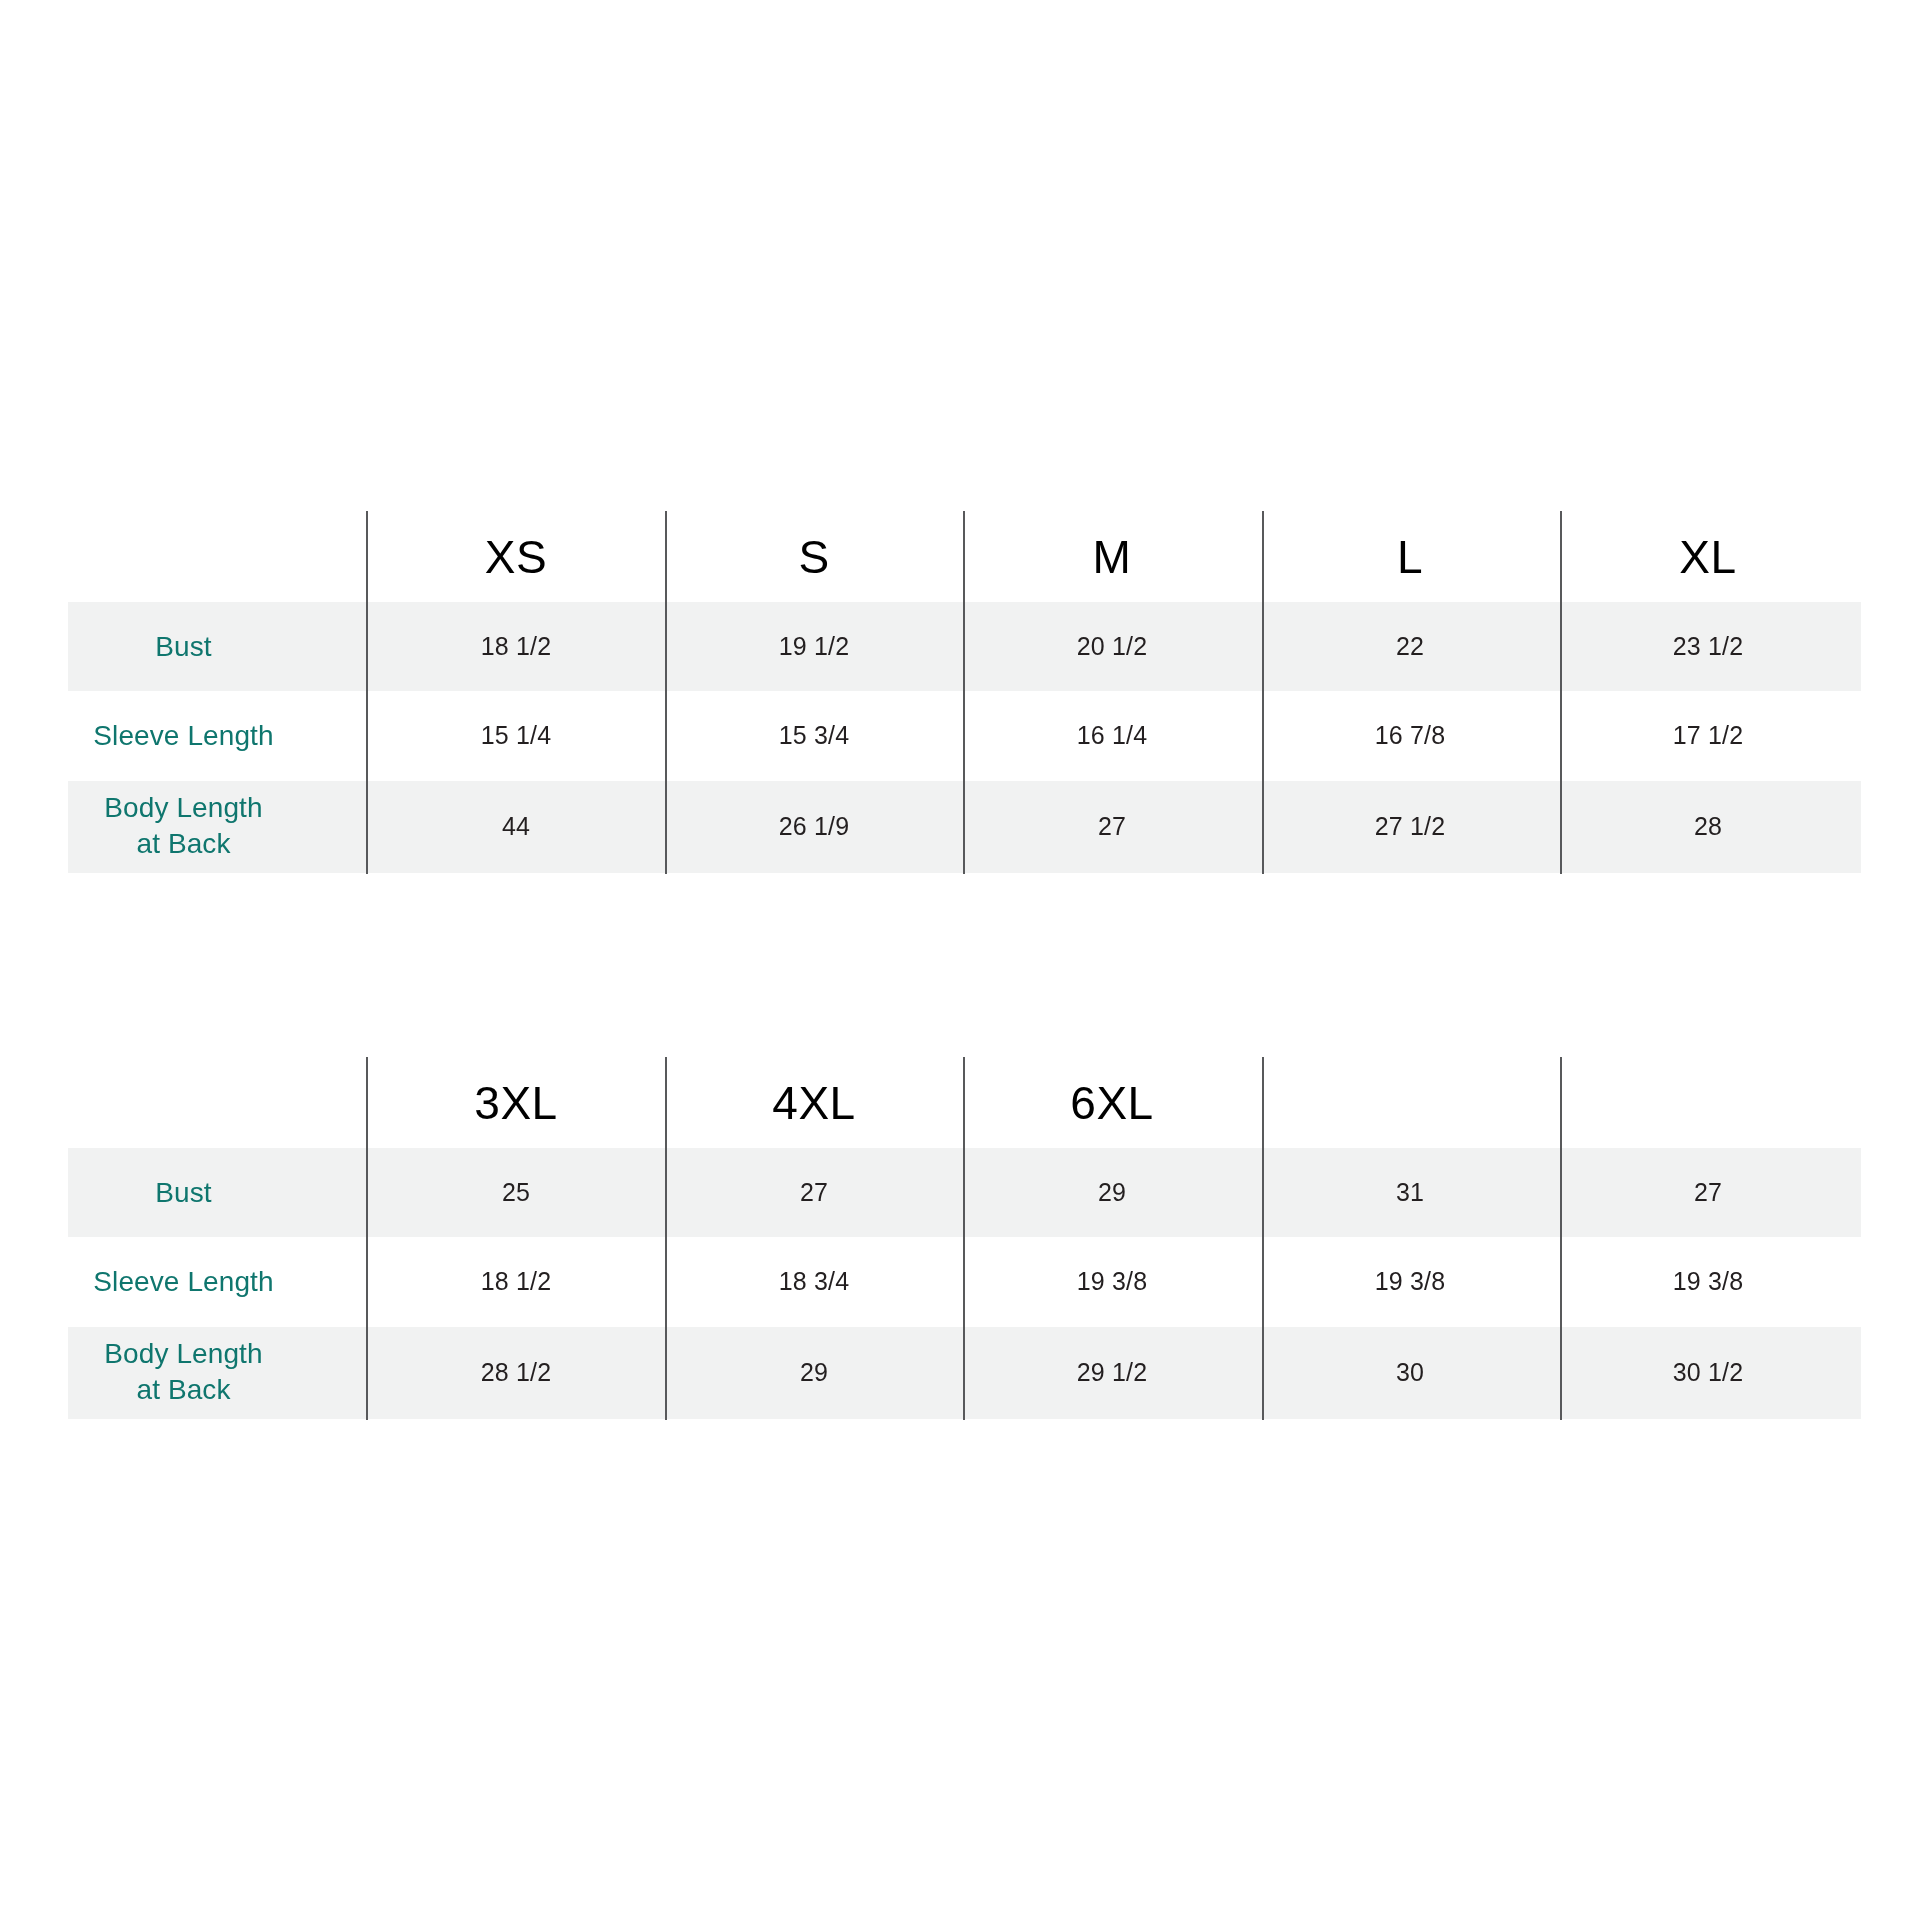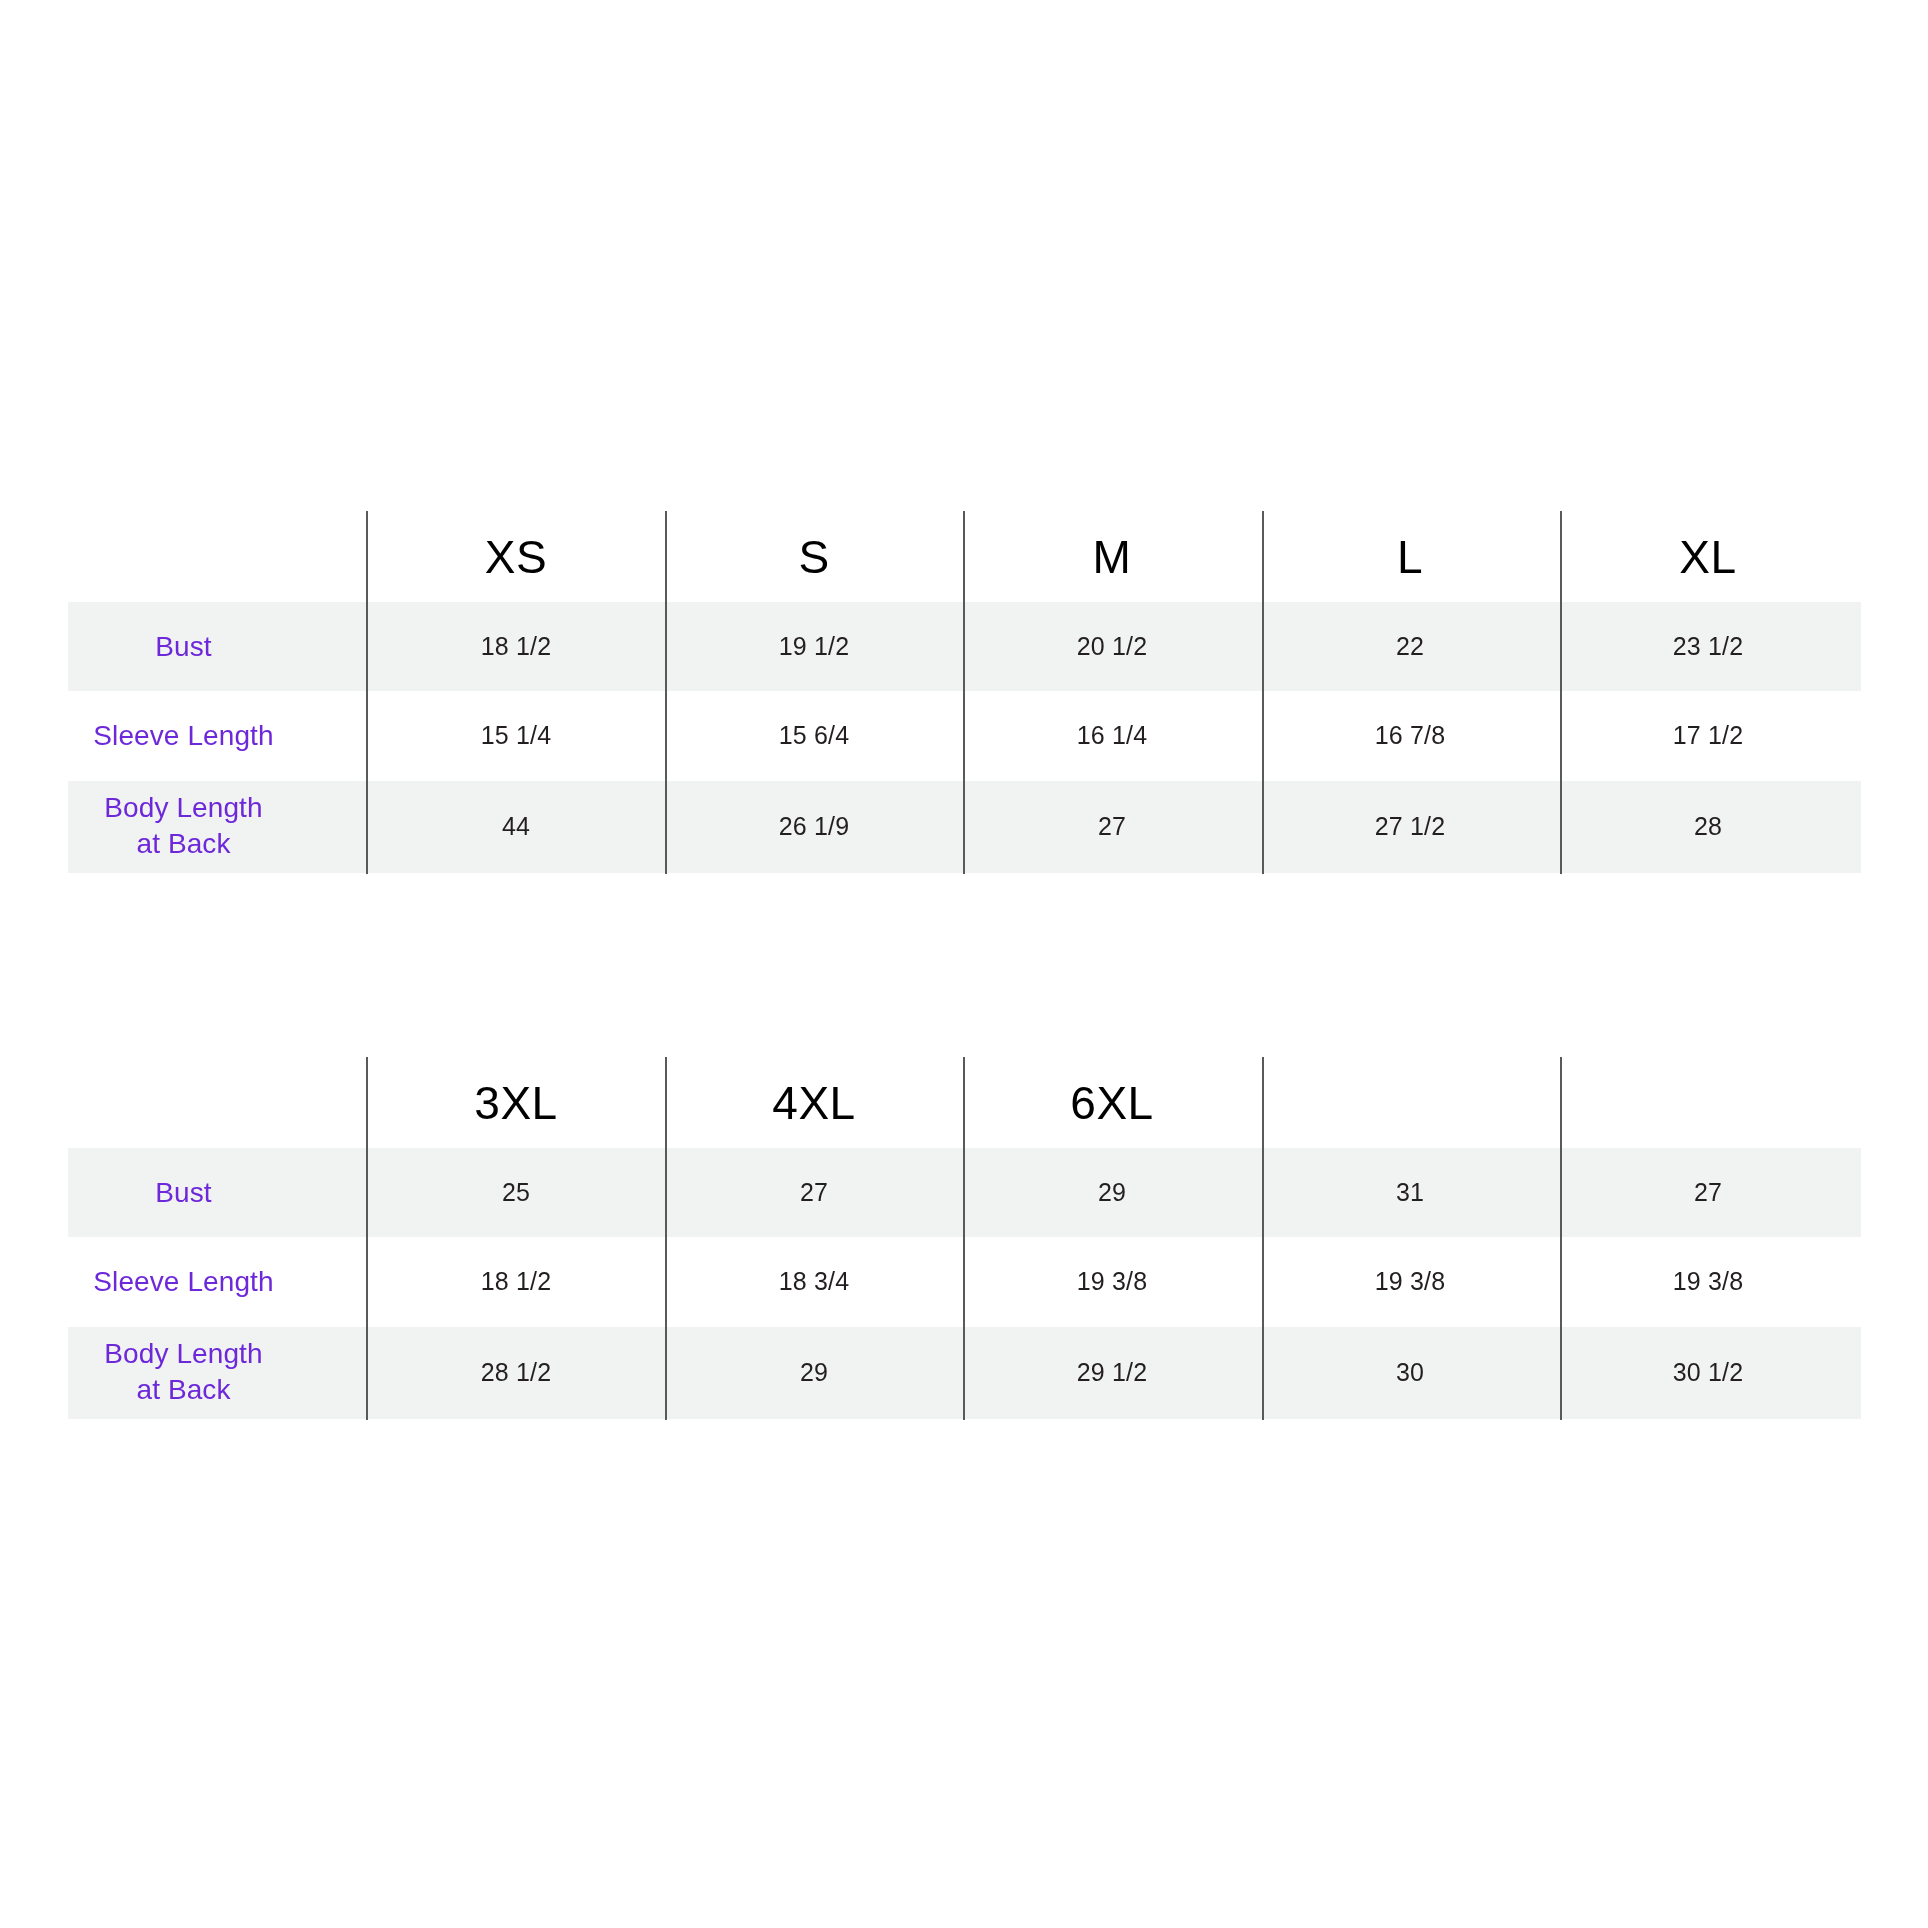--- a/index.html
+++ b/index.html
@@ -60,21 +60,21 @@
     align-items: center;
   }
 
   .cell-label {
     width: 367px;
     flex: 0 0 367px;
     text-align: center;
     font-size: 28px;
     font-weight: 400;
     line-height: 1.28;
-    color: #6d28d9;
+    color: #0f766e;
     letter-spacing: 0.1px;
   }
   .cell-value {
     width: 298px;
     flex: 0 0 298px;
     text-align: center;
     font-size: 25px;
     font-weight: 400;
     color: #231f20;
     letter-spacing: 0.2px;
@@ -132,21 +132,21 @@
         <div class="cell-value">18 1/2</div>
         <div class="cell-value">19 1/2</div>
         <div class="cell-value">20 1/2</div>
         <div class="cell-value">22</div>
         <div class="cell-value">23 1/2</div>
       </div>
 
       <div class="row-line" style="height:89px;">
         <div class="cell-label">Sleeve Length</div>
         <div class="cell-value">15 1/4</div>
-        <div class="cell-value">15 6/4</div>
+        <div class="cell-value">15 3/4</div>
         <div class="cell-value">16 1/4</div>
         <div class="cell-value">16 7/8</div>
         <div class="cell-value">17 1/2</div>
       </div>
 
       <div class="row-line" style="height:92px;">
         <div class="cell-label">
           <span>Body Length</span><br>
           <span>at Back</span>
         </div>

